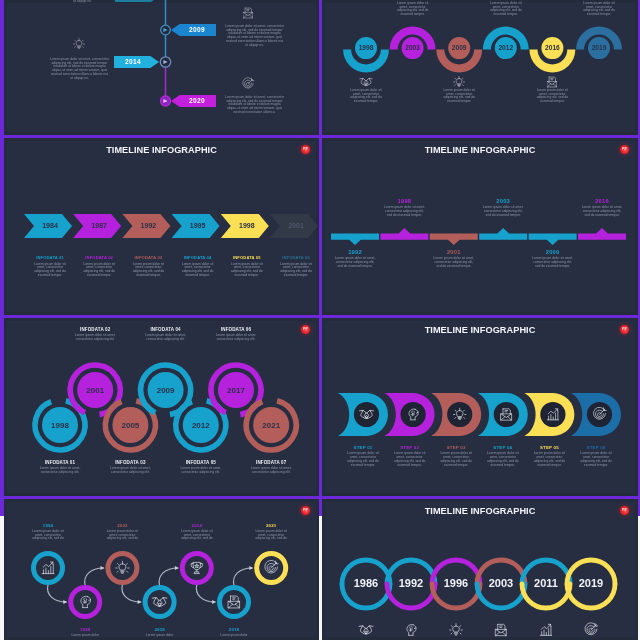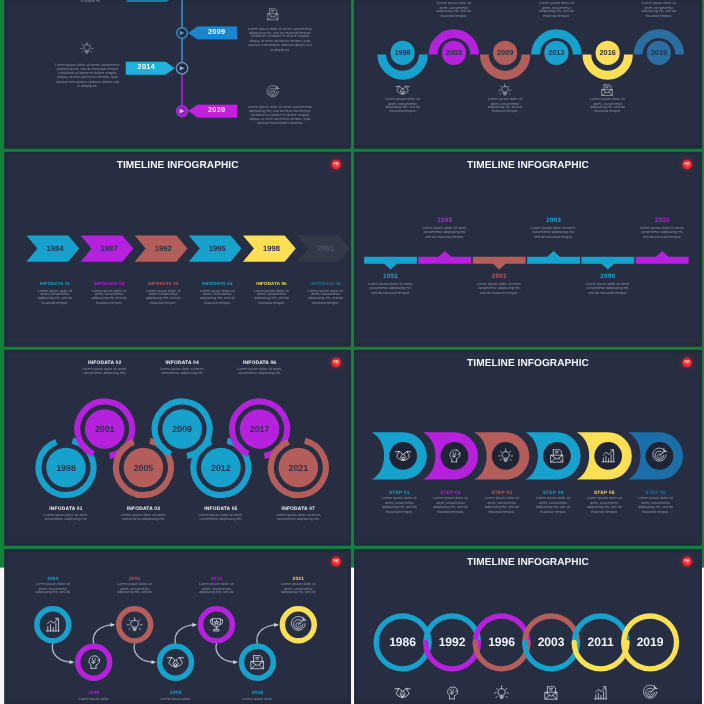--- a/index.html
+++ b/index.html
@@ -1,18 +1,18 @@
 <!DOCTYPE html>
 <html><head>
 <meta charset="utf-8">
 <style>
 *{margin:0;padding:0;box-sizing:border-box}
 html,body{width:640px;height:640px;overflow:hidden;background:#f7f7fa;}
 body{font-family:"Liberation Sans",sans-serif;-webkit-font-smoothing:antialiased}
-.grid{position:relative;width:640px;height:516px;background:#15803d}
+.grid{position:relative;width:640px;height:516px;background:#6d28d9}
 .tile{position:absolute;background:#272e42;overflow:hidden;box-shadow:inset 0 0 0 3px #242b3d}
 .title{position:absolute;left:0;right:0;text-align:center;color:#f2f4f8;font-weight:bold;letter-spacing:1.4px}
 .badge{position:absolute;background:radial-gradient(circle at 58% 52%,#ff6c6c 0%,#f0262c 42%,#c11a22 100%);border-radius:50%;color:#ffd8d8;font-weight:bold;display:flex;align-items:center;justify-content:center;box-shadow:0 0 5px rgba(230,30,40,.55)}
 .hd{font-weight:bold;letter-spacing:.4px;text-align:center}
 svg{display:block}
 
 
 .t1{left:4px;top:0px;width:315px;height:135px}
 .t2{left:322px;top:0px;width:316px;height:135px}
 .t3{left:4px;top:138px;width:315px;height:177px}

